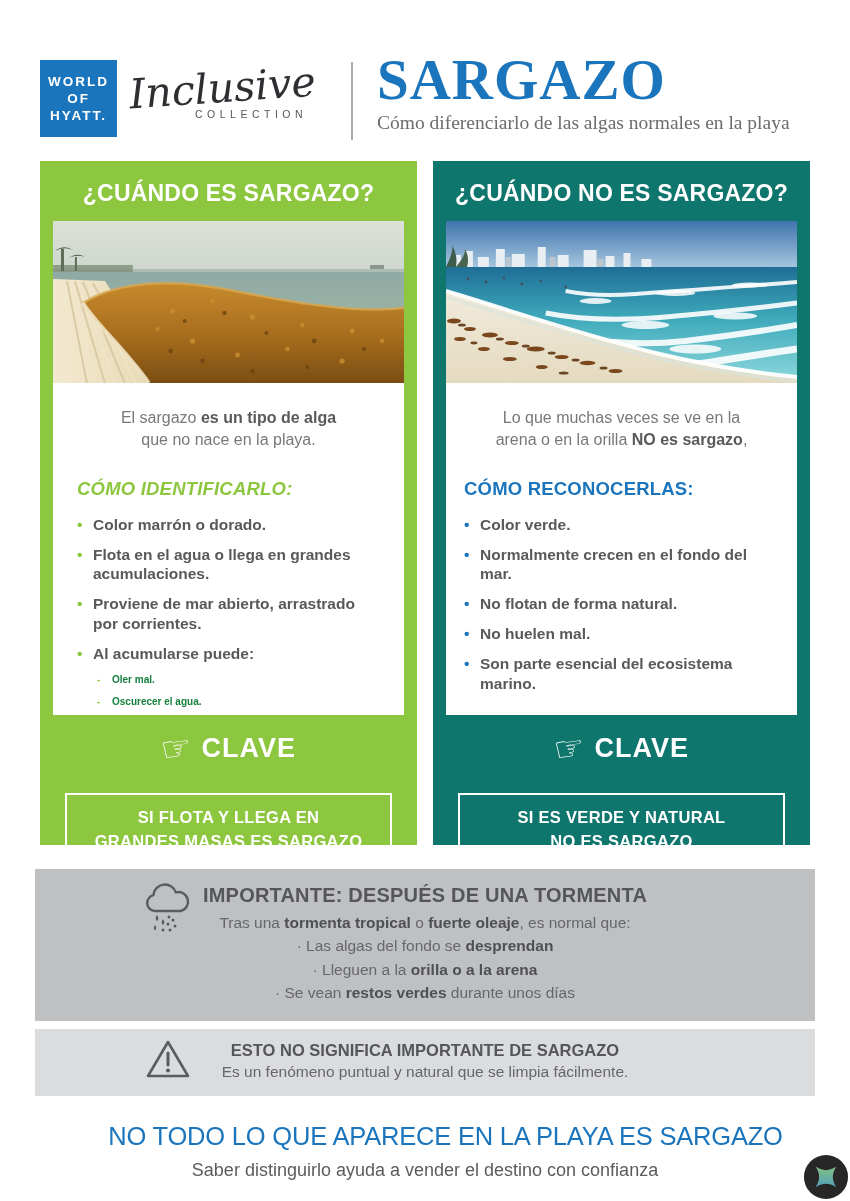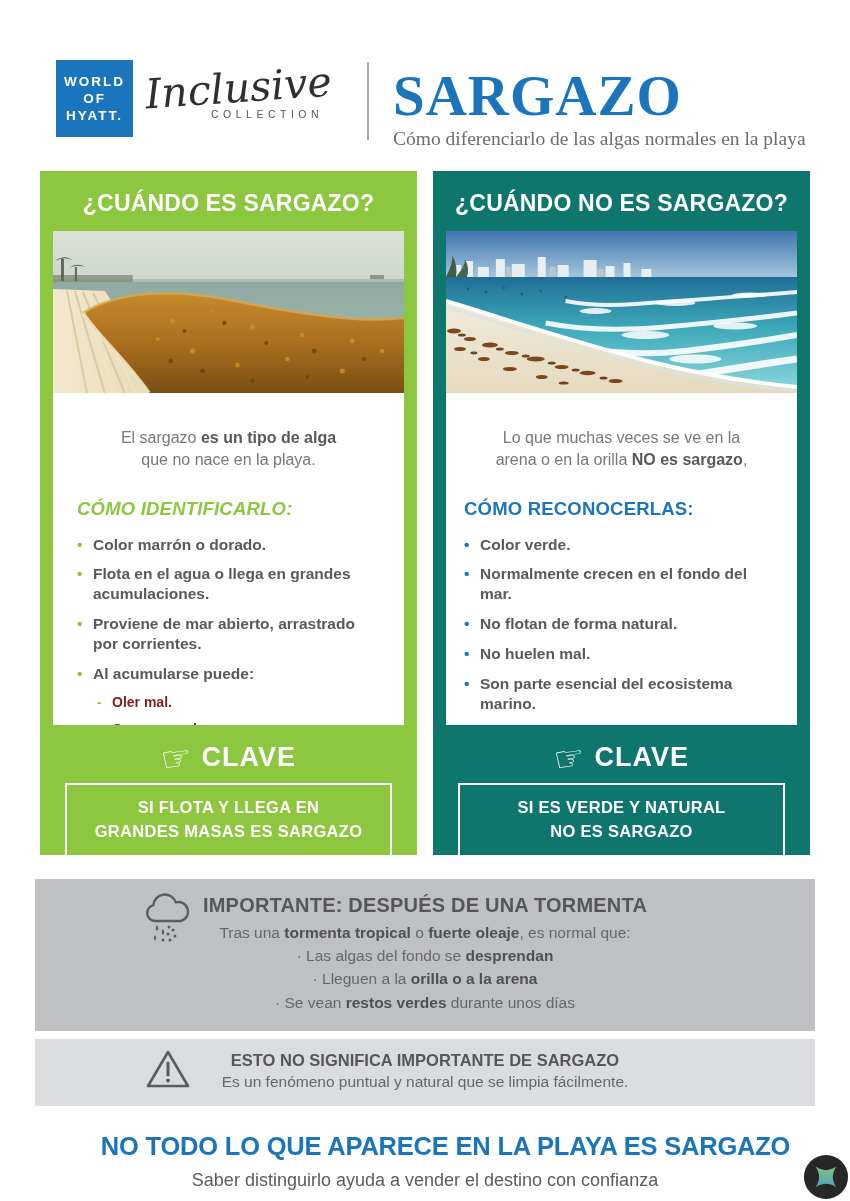--- a/index.html
+++ b/index.html
@@ -1,72 +1,72 @@
 <!DOCTYPE html>
 <html><head>
 <meta charset="utf-8">
 <style>
   * { margin:0; padding:0; box-sizing:border-box; }
   body { background:#ffffff; font-family:"Liberation Sans", sans-serif; }
   .page { position:relative; width:850px; height:1201px; background:#ffffff; overflow:hidden; margin:0 auto; }
 
   
-  .header { display:flex; align-items:flex-start; padding:60px 40px 0 56px; }
+  .header { display:flex; align-items:flex-start; padding:60px 40px 0 40px; }
   .hyatt-logo { width:77px; height:77px; background:#1B75BC; color:#fff; display:flex; flex-direction:column;
     align-items:center; justify-content:center; gap:2px; font-weight:bold; letter-spacing:2px; font-size:13.5px; flex:none; }
   .brand-script { margin-left:12px; margin-top:4px; width:200px; flex:none; }
   .script-word { font-family:"DejaVu Serif", serif; font-style:italic; font-size:41px; color:#2E2F33; transform:rotate(-4deg); display:inline-block; }
   .script-sub { font-size:10.5px; letter-spacing:4.5px; color:#55565A; margin-top:-4px; margin-left:66px; }
   .header-divider { width:2px; height:78px; background:#A8ACB0; margin:2px 24px 0 22px; flex:none; }
   .title-block { margin-top:-10px; }
-  .main-title { font-family:"Liberation Serif", serif; font-weight:bold; font-size:57px; color:#1B75BC; letter-spacing:1px; line-height:1.05;margin-top:16px; }
+  .main-title { font-family:"Liberation Serif", serif; font-weight:bold; font-size:57px; color:#1B75BC; letter-spacing:1px; line-height:1.05; }
   .main-subtitle { font-family:"Liberation Serif", serif; font-size:19.5px; color:#6B6C6E; margin-top:2px; }
 
   
   .columns { display:flex; gap:16px; margin:21px 40px 0 40px; }
   .col { width:377px; height:684px; padding:0 13px; }
   .col.green { background:#8DC63F; }
   .col.blue  { background:#0f766e; }
   .col-title { color:#fff; font-weight:bold; font-size:23px; text-align:center; padding:19px 0 14px; letter-spacing:.2px; }
   .panel { background:#fff; height:494px; overflow:hidden; }
   .photo { display:block; width:100%; height:162px; }
   .panel-body { padding:0 24px; }
-  .intro { text-align:center; font-size:16px; color:#77787B; line-height:1.4; margin-top:34px; }
+  .intro { text-align:center; font-size:16px; color:#77787B; line-height:1.4; margin-top:24px; }
   .intro b { color:#58595B; }
   .sec-heading { font-weight:bold; font-size:18.5px; margin:26px 0 15px; letter-spacing:.2px; }
   .sec-heading.g { color:#8DC63F;font-style:italic; }
   .sec-heading.b { color:#1B75BC; }
   .b-item { position:relative; padding-left:16px; margin-bottom:10px; font-weight:bold; font-size:15.5px; color:#58595B; line-height:1.28; }
   .col.green .b-item::before { content:"•"; position:absolute; left:0; color:#8DC63F; }
   .col.blue  .b-item::before { content:"•"; position:absolute; left:0; color:#1B75BC; }
   .sub-list { margin-left:20px; margin-top:10px; }
-  .s-item { position:relative; padding-left:15px; margin-bottom:9px; font-weight:bold; font-size:14px; color:#7f1d1d; line-height:1.28; }
+  .s-item { position:relative; padding-left:15px; margin-bottom:9px; font-weight:bold; font-size:10px; color:#15803d; line-height:1.28; }
   .s-item::before { content:"-"; position:absolute; left:0; color:#8DC63F; font-weight:bold; }
   .clave-row { display:flex; align-items:center; justify-content:center; gap:10px; margin-top:16px; }
   .clave-icon { color:#fff; font-family:"DejaVu Sans", sans-serif; font-size:34px; line-height:1; transform:rotate(-8deg); }
   .clave-label { color:#fff; font-weight:bold; font-size:27px; letter-spacing:1px; }
-  .key-box { border:2px solid #fff; margin:8px 12px 0; padding:11px 4px; text-align:center;
+  .key-box { border:2px solid #fff; margin:28px 12px 0; padding:11px 4px; text-align:center;
     color:#fff; font-weight:bold; font-size:16.5px; line-height:1.45; letter-spacing:.3px; }
 
   
   .band1 { position:relative; margin:24px 35px 0; background:#BFC0C2; text-align:center; padding:15px 0 17px; }
   .band1 .cloud { position:absolute; left:104px; top:13px; }
   .band-heading { font-size:20px; font-weight:bold; color:#55565A; letter-spacing:.2px; }
   .band-line { font-size:15.5px; color:#66676A; line-height:1.5; }
   .band-line b { color:#4F5053; }
   .band1 .band-line.first { margin-top:4px; }
   .storm-bullet::before { content:"· "; }
   .band2 { position:relative; margin:8px 35px 0; background:#DBDCDE; text-align:center; padding:12px 0 13px; }
   .band2 .warn { position:absolute; left:110px; top:9px; }
   .band2 .band-heading2 { font-size:16.5px; font-weight:bold; color:#55565A; }
   .band2 .band-line { font-size:15.5px; }
 
   
   .footer { text-align:center; margin-top:26px; }
-  .footer-headline { color:#1B75BC; font-weight:bold; font-size:25.5px; letter-spacing:-.2px;padding-left:41px; }
+  .footer-headline { color:#1B75BC; font-weight:normal; font-size:25.5px; letter-spacing:-.2px;padding-left:41px; }
   .footer-subline { color:#5B5C5E; font-size:18px; margin-top:9px; }
 
   .corner-badge { position:absolute; right:1px; bottom:1px; width:46px; height:46px; }
 </style>
 </head>
 <body>
 
 <div class="page">
 
   <div class="header">

